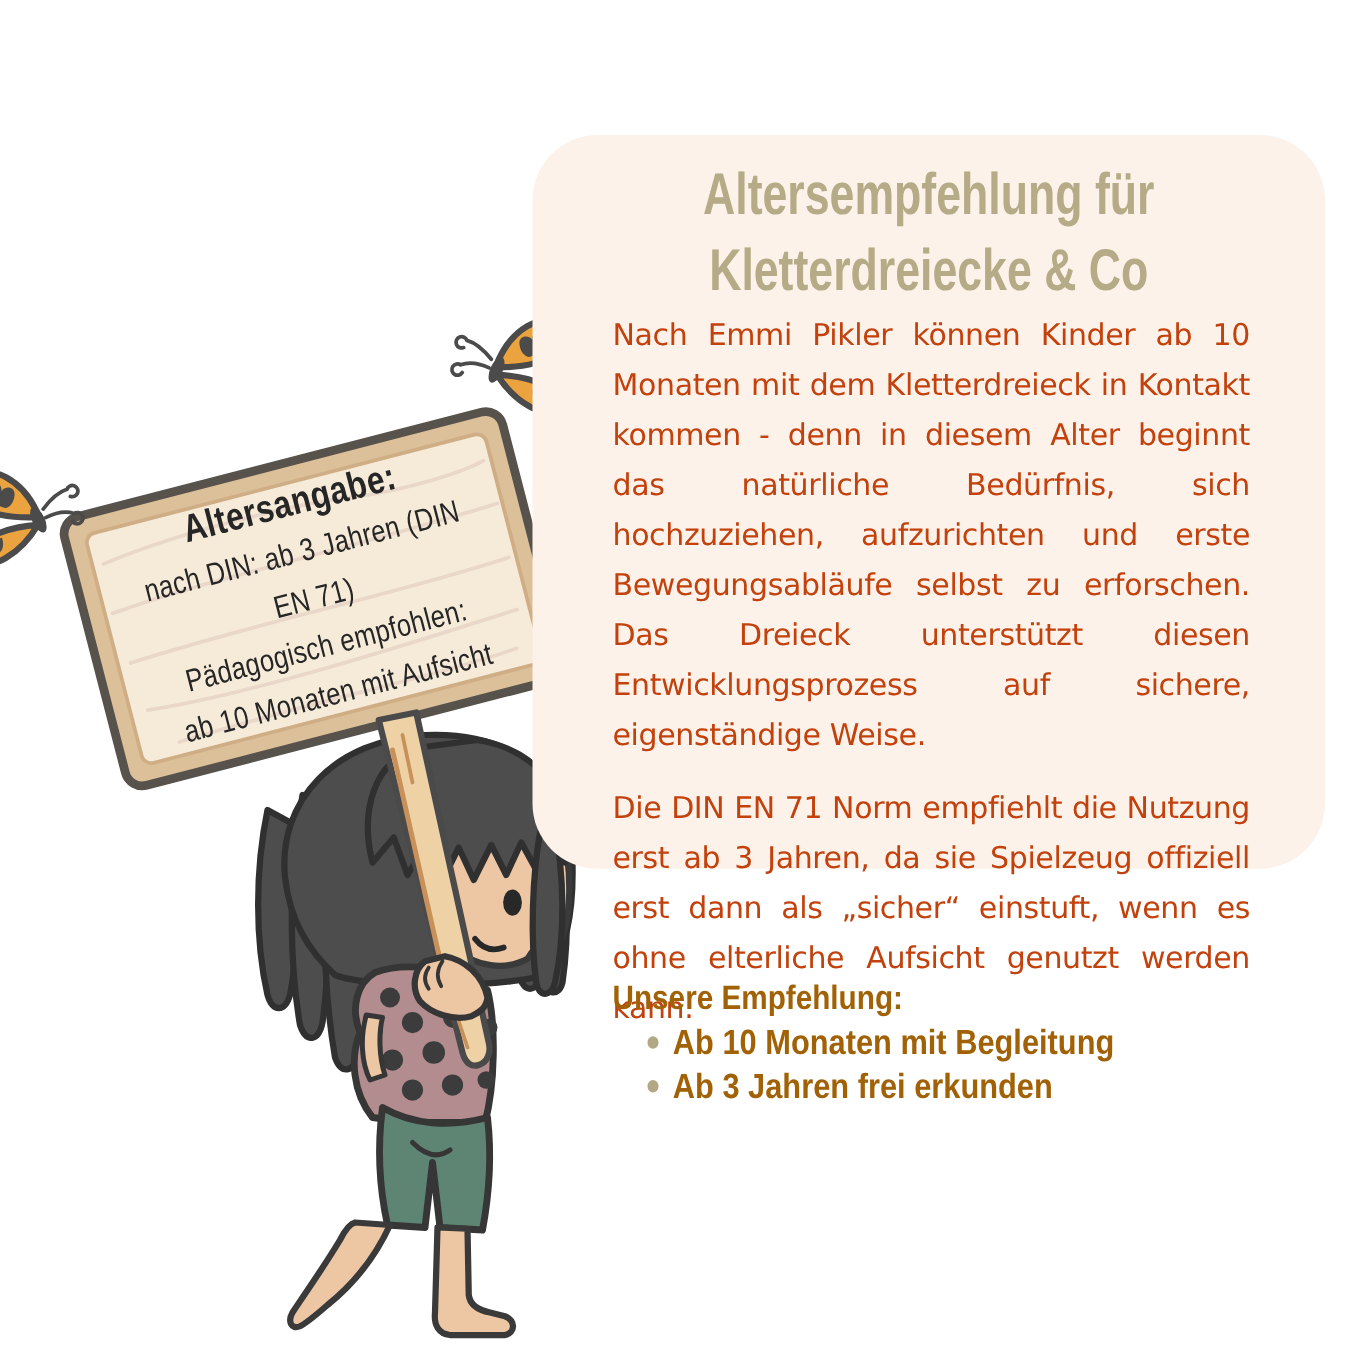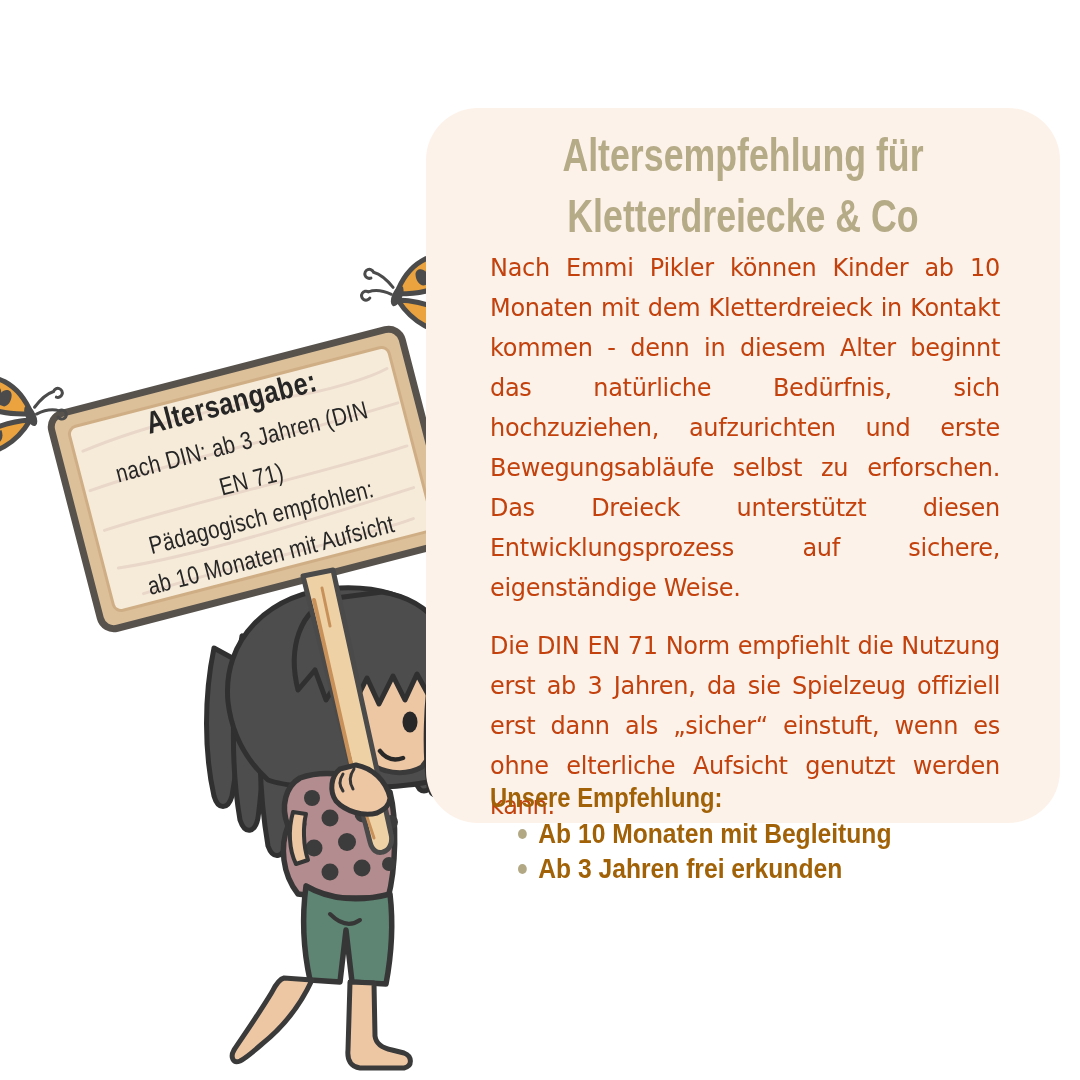--- a/index.html
+++ b/index.html
@@ -9,21 +9,21 @@
 
   
   .sign-text{position:absolute;left:72px;top:372px;width:358px;height:212px;
              transform:rotate(-14.5deg) scaleX(0.82);transform-origin:50% 50%;
              display:flex;flex-direction:column;justify-content:center;align-items:center;
              text-align:center;color:#262626;}
   .sign-heading{font-weight:bold;font-size:31px;line-height:42px;letter-spacing:.5px;}
   .sign-line{font-size:25px;line-height:39px;letter-spacing:.3px;}
 
   
-  .card{position:absolute;left:426px;top:108px;width:634px;height:715px;
+  .card{position:absolute;left:426px;top:108px;width:634px;height:587px;
         background:#fdf2e9;border-radius:52px;}
   .card-title{position:absolute;top:16px;left:0;right:0;text-align:center;color:#b5ab87;}
   .title-line{font-weight:800;font-size:47px;line-height:61px;transform:scaleX(.76);
               transform-origin:50% 50%;white-space:nowrap;}
   .card-body{position:absolute;top:140px;left:64px;right:60px;
              font-family:"DejaVu Sans",sans-serif;font-size:24px;line-height:40px;
              letter-spacing:-0.3px;color:#c2410c;text-align:justify;}
   .card-body p{margin:0;}
   .card-body p + p{margin-top:18px;}
 

